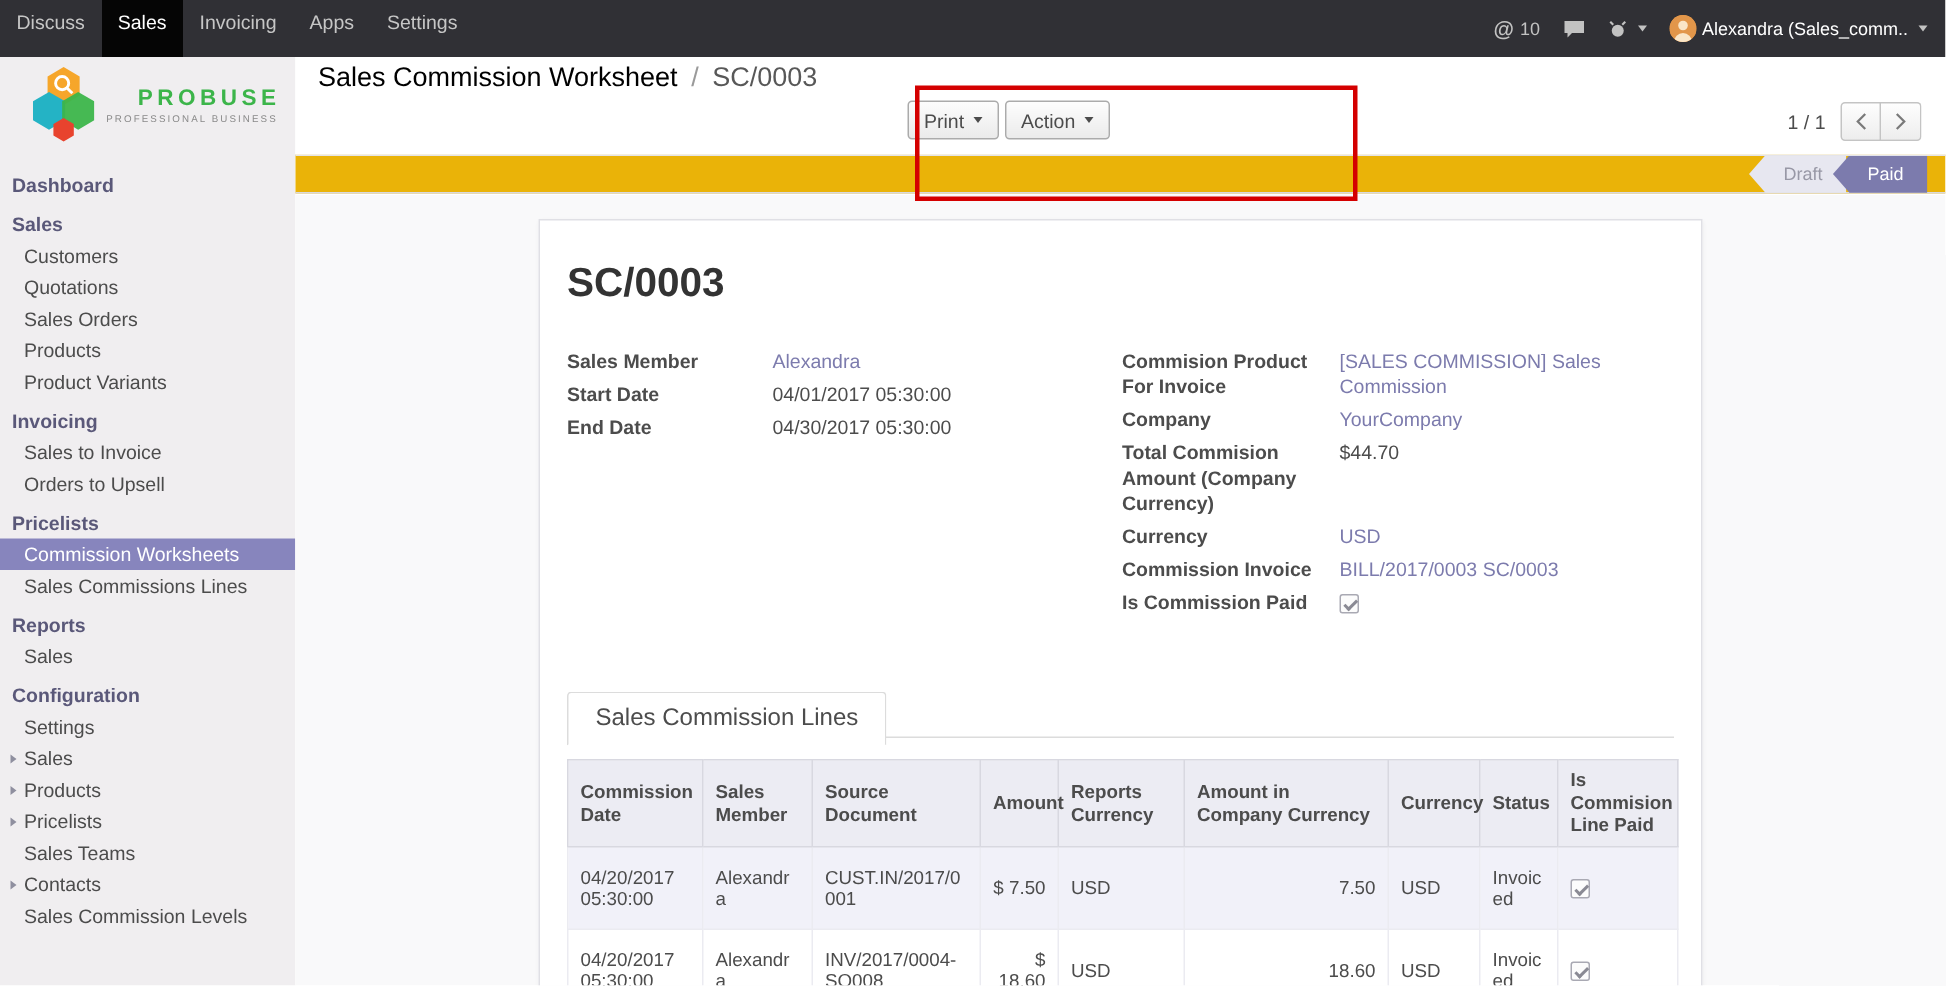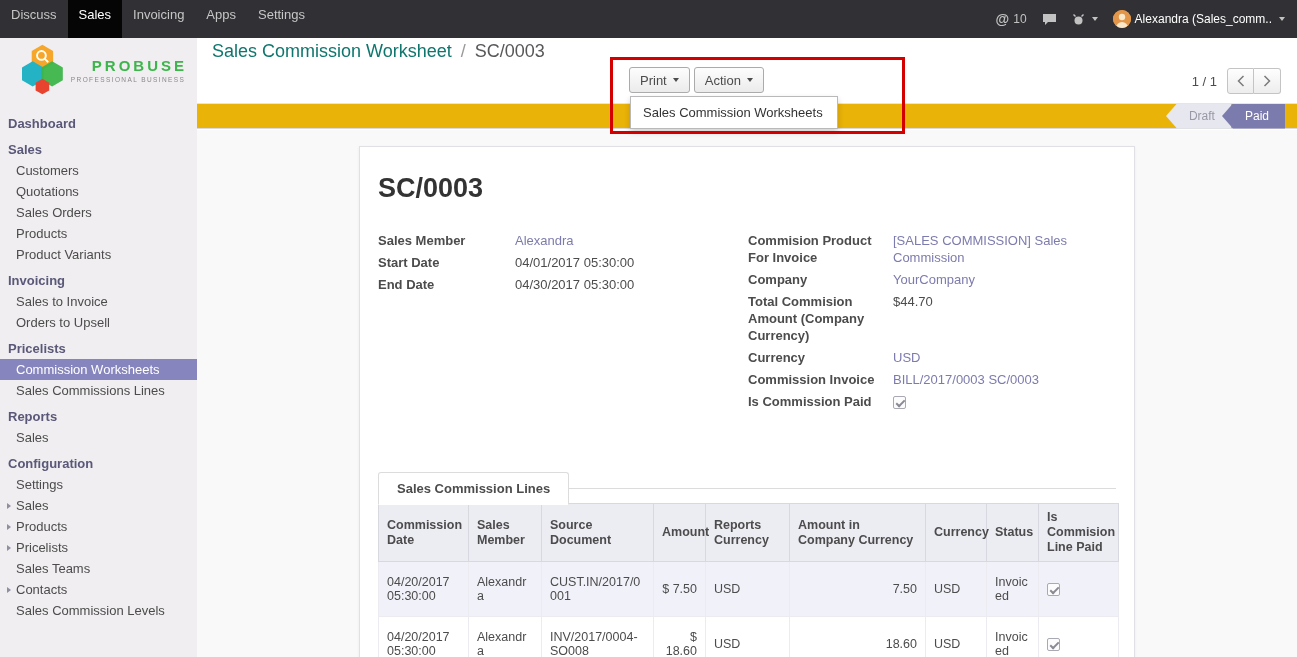--- a/index.html
+++ b/index.html
@@ -27,25 +27,25 @@
   .logo-subtitle { color:#8a8a8a; font-size:6.5px; letter-spacing:1.4px; margin-top:2px; }
   .nav-section-title { font-weight:bold; color:#5a5879; padding:4px 8px 3px; margin-top:4px; line-height:15px; cursor:pointer; }
   .nav-item { position:relative; padding:3px 8px 3px 16px; line-height:15px; color:#4c4c4c; cursor:pointer; }
   .nav-item.selected { background:#8785bd; color:#fff; }
   .expander { position:absolute; left:7px; top:8px; width:0; height:0; border-left:4px solid #8f8f9f; border-top:3.5px solid transparent; border-bottom:3.5px solid transparent; }
 
   
   .main { position:absolute; top:30px; left:197px; right:0; bottom:0; background:#fff; }
   .control-row { height:73px; background:#fff; position:relative; }
   .breadcrumb { position:absolute; left:15px; top:11px; font-size:18px; }
-  .breadcrumb .bc-parent { color:#0f766e; cursor:pointer; }
+  .breadcrumb .bc-parent { color:#000000; cursor:pointer; }
   .breadcrumb .bc-sep { color:#9a9a9a; margin:0 4px; }
   .breadcrumb .bc-current { color:#585858; }
 
-  .buttons-bar { position:absolute; left:432px; top:37px; display:flex; gap:4px; z-index:20; }
+  .buttons-bar { position:absolute; left:408px; top:37px; display:flex; gap:4px; z-index:20; }
   .btn { display:inline-flex; align-items:center; gap:6px; height:26px; padding:0 10px; background:linear-gradient(#fdfdfd,#ebebeb); border:1px solid #ababab; border-radius:3px; font-size:13px; color:#4c4c4c; cursor:pointer; }
   .btn .caret { border-top-color:#4c4c4c; margin-left:0; }
 
   .dropdown { position:absolute; left:433px; top:66px; width:208px; background:#fff; border:1px solid #b9b9b9; box-shadow:0 3px 6px rgba(0,0,0,.18); z-index:30; padding:3px 0; }
   .dropdown-item { padding:5px 12px; font-size:13px; color:#333; cursor:pointer; white-space:nowrap; }
 
   .annotation-rect { position:absolute; left:413px; top:27px; width:295px; height:77px; border:3px solid #d40000; z-index:40; pointer-events:none; }
 
   .pager { position:absolute; right:16px; top:38px; display:flex; align-items:center; gap:10px; z-index:20; }
   .pager-text { font-size:13px; color:#4c4c4c; }
@@ -71,21 +71,21 @@
   .col-left .field-label { flex:0 0 137px; }
   .col-right .field-label { flex:0 0 145px; padding-right:8px; }
   .field-label { font-weight:bold; color:#4c4c4c; }
   .field-value { flex:1; color:#4c4c4c; }
   .field-value a.link { color:#7c7bad; }
 
   .checkbox { position:relative; display:inline-block; width:13px; height:13px; border:1px solid #a9a9b3; background:#fcfcfc; border-radius:2px; vertical-align:middle; }
   .checkbox.checked::after { content:''; position:absolute; left:2px; top:3px; width:7px; height:3px; border-left:2px solid #8a8a94; border-bottom:2px solid #8a8a94; transform:rotate(-45deg); }
 
   .notebook { margin-top:40px; border-bottom:1px solid #dcdcdc; }
-  .tab { display:inline-block; position:relative; top:17px; background:#fff; border:1px solid #dcdcdc; border-bottom-color:#fff; border-radius:3px 3px 0 0; padding:8px 18px; font-size:13px; color:#4c4c4c; cursor:pointer;font-weight:bold; }
+  .tab { display:inline-block; position:relative; top:6px; background:#fff; border:1px solid #dcdcdc; border-bottom-color:#fff; border-radius:3px 3px 0 0; padding:8px 18px; font-size:16px; color:#4c4c4c; cursor:pointer; }
 
   table.lines { width:100%; border-collapse:collapse; margin-top:14px; font-size:12.5px; table-layout:fixed; }
   table.lines th { background:#ececf3; font-weight:bold; color:#4c4c4c; text-align:left; padding:6px 8px; border:1px solid #d8d8e0; line-height:15px; vertical-align:middle; font-size:12.5px; }
   table.lines td { padding:13px 8px; border-right:1px solid #ebebf1; border-bottom:1px solid #ebebf1; color:#4c4c4c; vertical-align:middle; overflow-wrap:break-word; }
   table.lines td:first-child { border-left:1px solid #ebebf1; }
   table.lines tbody tr:nth-child(odd) { background:#f1f1f9; }
   table.lines tbody tr:nth-child(even) { background:#fff; }
   table.lines td.num { text-align:right; }
   table.lines tbody tr { cursor:pointer; }
 </style>
@@ -188,23 +188,20 @@
     <button class="btn">
       <span>Print</span>
       <span class="caret"></span>
     </button>
     <button class="btn">
       <span>Action</span>
       <span class="caret"></span>
     </button>
   </div>
 
-  <div class="dropdown">
-      <div class="dropdown-item">Sales Commission Worksheets</div>
-    </div>
 
   <div class="annotation-rect"></div>
 
   <div class="pager">
     <span class="pager-text">1 / 1</span>
     <span class="pager-buttons">
       <span class="pager-btn prev">
         <svg width="8" height="12" viewBox="0 0 8 12">
             <path d="M6.5 1 L1.5 6 L6.5 11" stroke="#7a7a7a" stroke-width="1.5" fill="none"></path>
           </svg>

